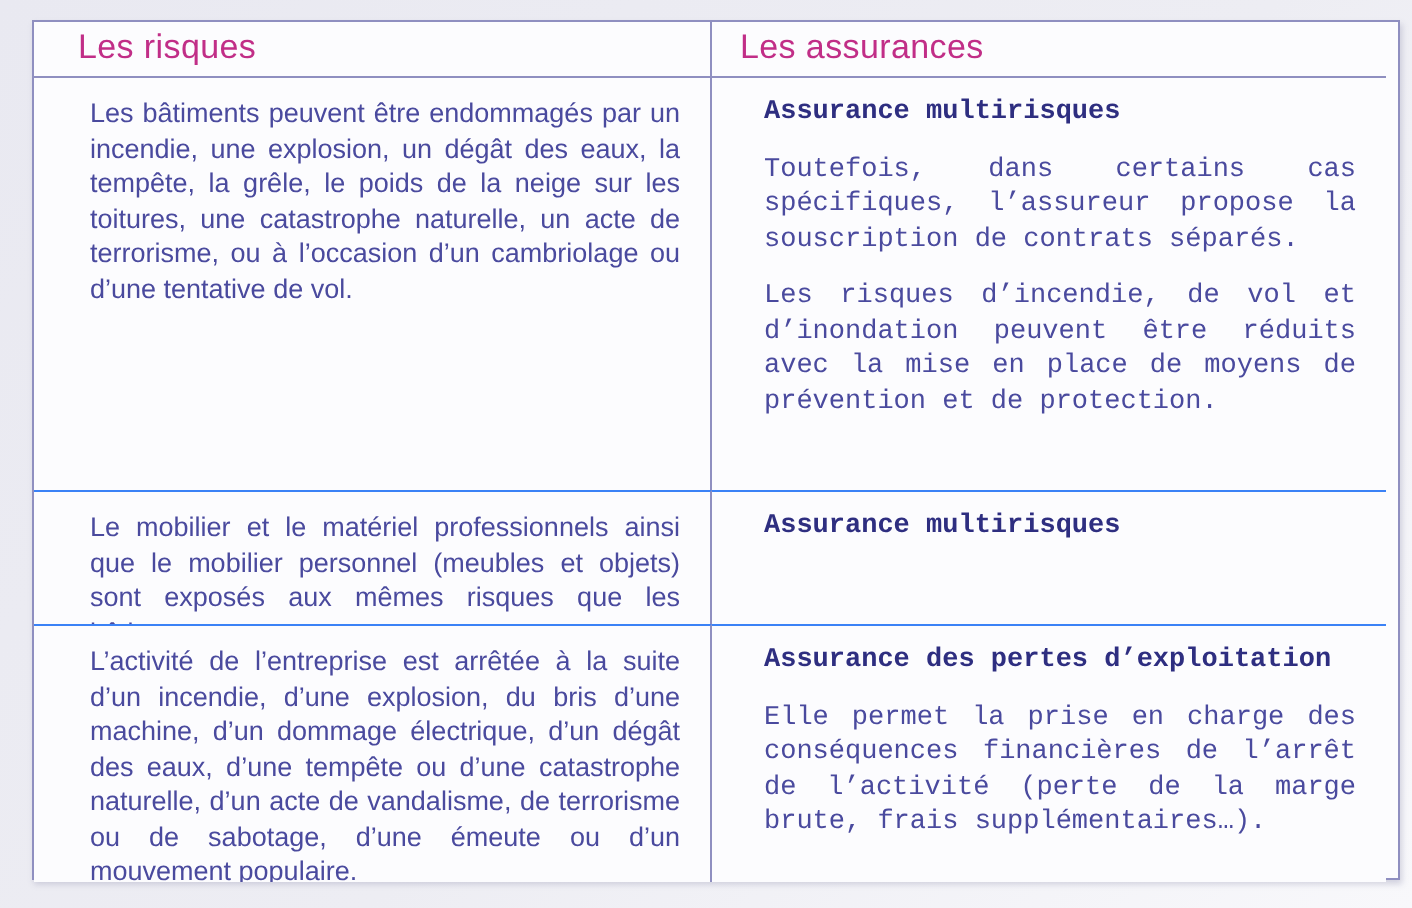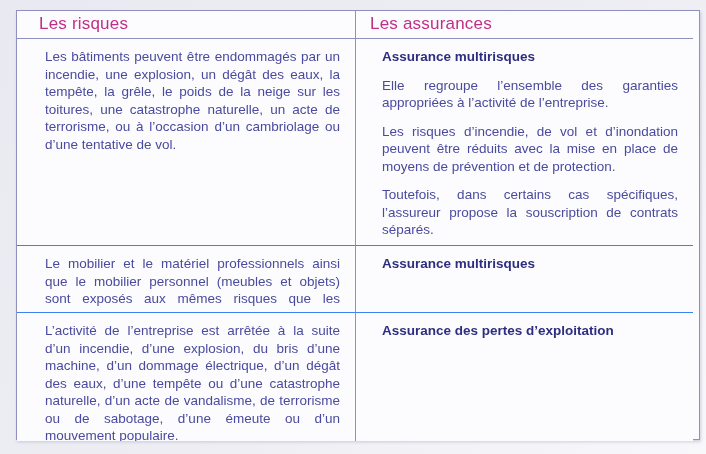--- a/index.html
+++ b/index.html
@@ -51,21 +51,21 @@
     font-weight: 400;
     letter-spacing: 0.2px;
   }
 
   .cell.body {
     padding: 9px 15px 6px 16px;
     color: #4a4a9e;
     font-size: 13.5px;
     line-height: 17.5px;
   }
-  .cell.body.col-right { padding-left: 14px; }
+  .cell.body.col-right { padding-left: 14px; font-family: Liberation Mono, monospace; }
 
   .row-divider { border-top: 1px solid #3b82f6; }
 
   .cell.body p { margin: 0 0 11px 12px; }
   .cell.body p:last-child { margin-bottom: 0; }
 
   .jtext {
     text-align: justify;
     text-justify: inter-word;
   }
@@ -87,32 +87,32 @@
   </div>
   <div class="cell header col-right">
     <span class="header-label">Les assurances</span>
   </div>
 
   <div class="cell body col-left">
     <p class="jtext">Les bâtiments peuvent être endommagés par un incendie, une explosion, un dégât des eaux, la tempête, la grêle, le poids de la neige sur les toitures, une catastrophe naturelle, un acte de terrorisme, ou à l’occasion d’un cambriolage ou d’une tentative de vol.</p>
   </div>
   <div class="cell body col-right">
     <p class="assurance-title">Assurance multirisques</p>
-    <p class="jtext">Elle regroupe l’ensemble des garanties appropriées à l’activité de l’entreprise.</p>
+    <p class="jtext">Toutefois, dans certains cas spécifiques, l’assureur propose la souscription de contrats séparés.</p>
     <p class="jtext">Les risques d’incendie, de vol et d’inondation peuvent être réduits avec la mise en place de moyens de prévention et de protection.</p>
-    <p class="jtext">Toutefois, dans certains cas spécifiques, l’assureur propose la souscription de contrats séparés.</p>
   </div>
 
   <div class="cell body col-left row-divider">
     <p class="jtext">Le mobilier et le matériel professionnels ainsi que le mobilier personnel (meubles et objets) sont exposés aux mêmes risques que les bâtiments.</p>
   </div>
   <div class="cell body col-right row-divider">
     <p class="assurance-title">Assurance multirisques</p>
   </div>
 
   <div class="cell body col-left row-divider">
     <p class="jtext">L’activité de l’entreprise est arrêtée à la suite d’un incendie, d’une explosion, du bris d’une machine, d’un dommage électrique, d’un dégât des eaux, d’une tempête ou d’une catastrophe naturelle, d’un acte de vandalisme, de terrorisme ou de sabotage, d’une émeute ou d’un mouvement populaire.</p>
   </div>
   <div class="cell body col-right row-divider">
     <p class="assurance-title">Assurance des pertes d’exploitation</p>
+    <p class="jtext">Elle permet la prise en charge des conséquences financières de l’arrêt de l’activité (perte de la marge brute, frais supplémentaires…).</p>
   </div>
 
 </div>
 
 </body></html>

